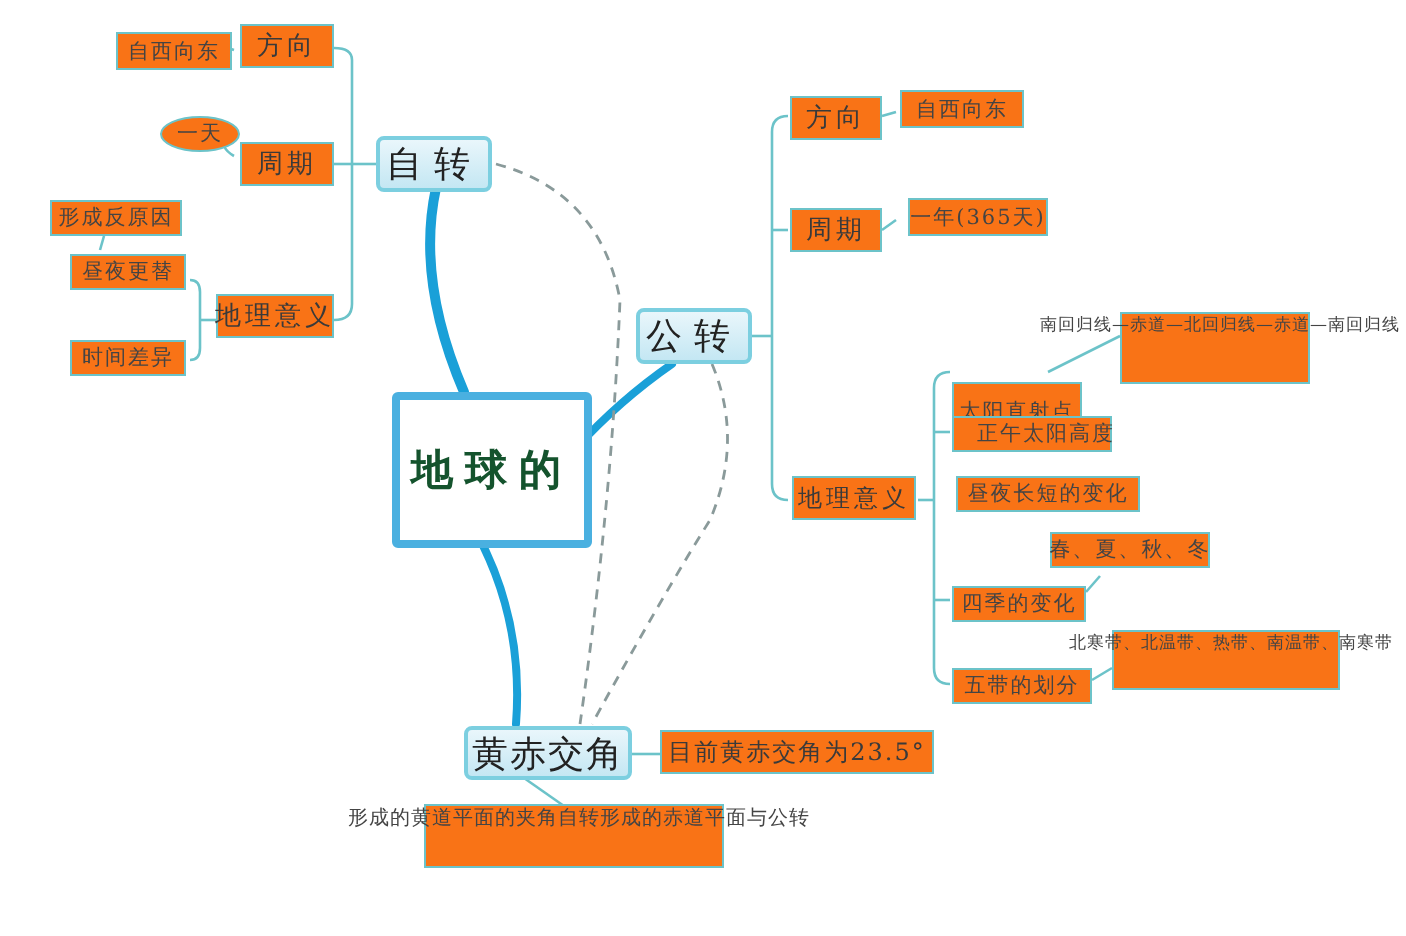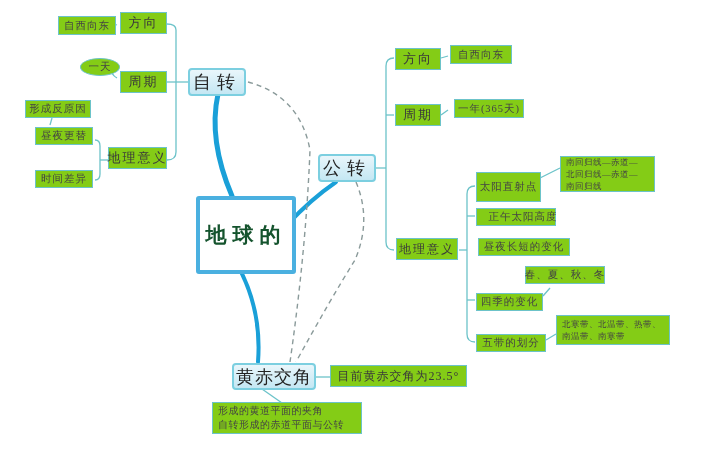--- a/index.html
+++ b/index.html
@@ -1,31 +1,31 @@
 <!DOCTYPE html>
 <html><head>
 <meta charset="utf-8">
 <style>
   html, body { margin:0; padding:0; background:#ffffff; }
   body { width:703px; height:468px; position:relative; overflow:hidden;
          font-family: "DejaVu Serif", "Liberation Serif", serif; color:#333; }
   svg.lines { position:absolute; left:0; top:0; width:703px; height:468px; }
   .node { position:absolute; box-sizing:border-box; border:1.5px solid #6cc3c9;
-          background:#84cc16; display:flex; align-items:center; justify-content:center;
-          font-size:13px; color:#3a3a3a; white-space:nowrap; letter-spacing:2px;font-family:Liberation Serif, serif; }
+          background:#f97316; display:flex; align-items:center; justify-content:center;
+          font-size:13px; color:#3a3a3a; white-space:nowrap; letter-spacing:2px; }
   .leaf { font-size:10.5px; letter-spacing:1px; color:#444; }
   .main { border:2px solid #7ccfe0; border-radius:4px;
           background:linear-gradient(#e9f6fb,#c4e7f3); font-size:18px;
           font-family:"DejaVu Sans","Liberation Sans",sans-serif; color:#222; letter-spacing:6px; }
   .center { position:absolute; left:196px; top:196px; width:92px; height:70px;
             border:4px solid #4ab0e0; background:#fff; border-radius:3px;
             display:flex; flex-direction:column; align-items:center; justify-content:center;
             font-size:21px; font-weight:bold; letter-spacing:6px; color:#14532d; line-height:30px; }
   .oval { border-radius:50%; }
-  .multi { flex-direction:column; align-items:flex-start; justify-content:center;
+  .multi { flex-direction:row; align-items:flex-start; justify-content:center;
            padding-left:5px; line-height:12px; font-size:8.5px; letter-spacing:0.5px; }
 </style>
 </head>
 <body>
 
 <svg class="lines" viewBox="0 0 703 468">
 
   <g fill="none" stroke="#6cc3c9" stroke-width="1.3">
     <path d="M167 24 Q176 24 176 30 L176 152 Q176 160 167 160"></path>
     <path d="M176 82 L188 82"></path>
@@ -109,21 +109,21 @@
 <div class="node" style="left:395px;top:104px;width:46px;height:22px;">
     <span>周期</span>
   </div>
 <div class="node leaf" style="left:454px;top:99px;width:70px;height:19px;">
     <span>一年(365天)</span>
   </div>
 <div class="node" style="left:396px;top:238px;width:62px;height:22px;font-size:12px;">
     <span>地理意义</span>
   </div>
 
-<div class="node leaf" style="left:476px;top:172px;width:65px;height:30px;">
+<div class="node leaf" style="left:476px;top:191px;width:65px;height:30px;">
     <span>太阳直射点</span>
   </div>
 <div class="node leaf multi" style="left:560px;top:156px;width:95px;height:36px;">
   <span>南回归线—赤道—</span>
   <span>北回归线—赤道—</span>
   <span>南回归线</span>
 </div>
 <div class="node leaf" style="left:476px;top:208px;width:80px;height:18px;padding-left:14px;">
     <span>正午太阳高度</span>
   </div>

